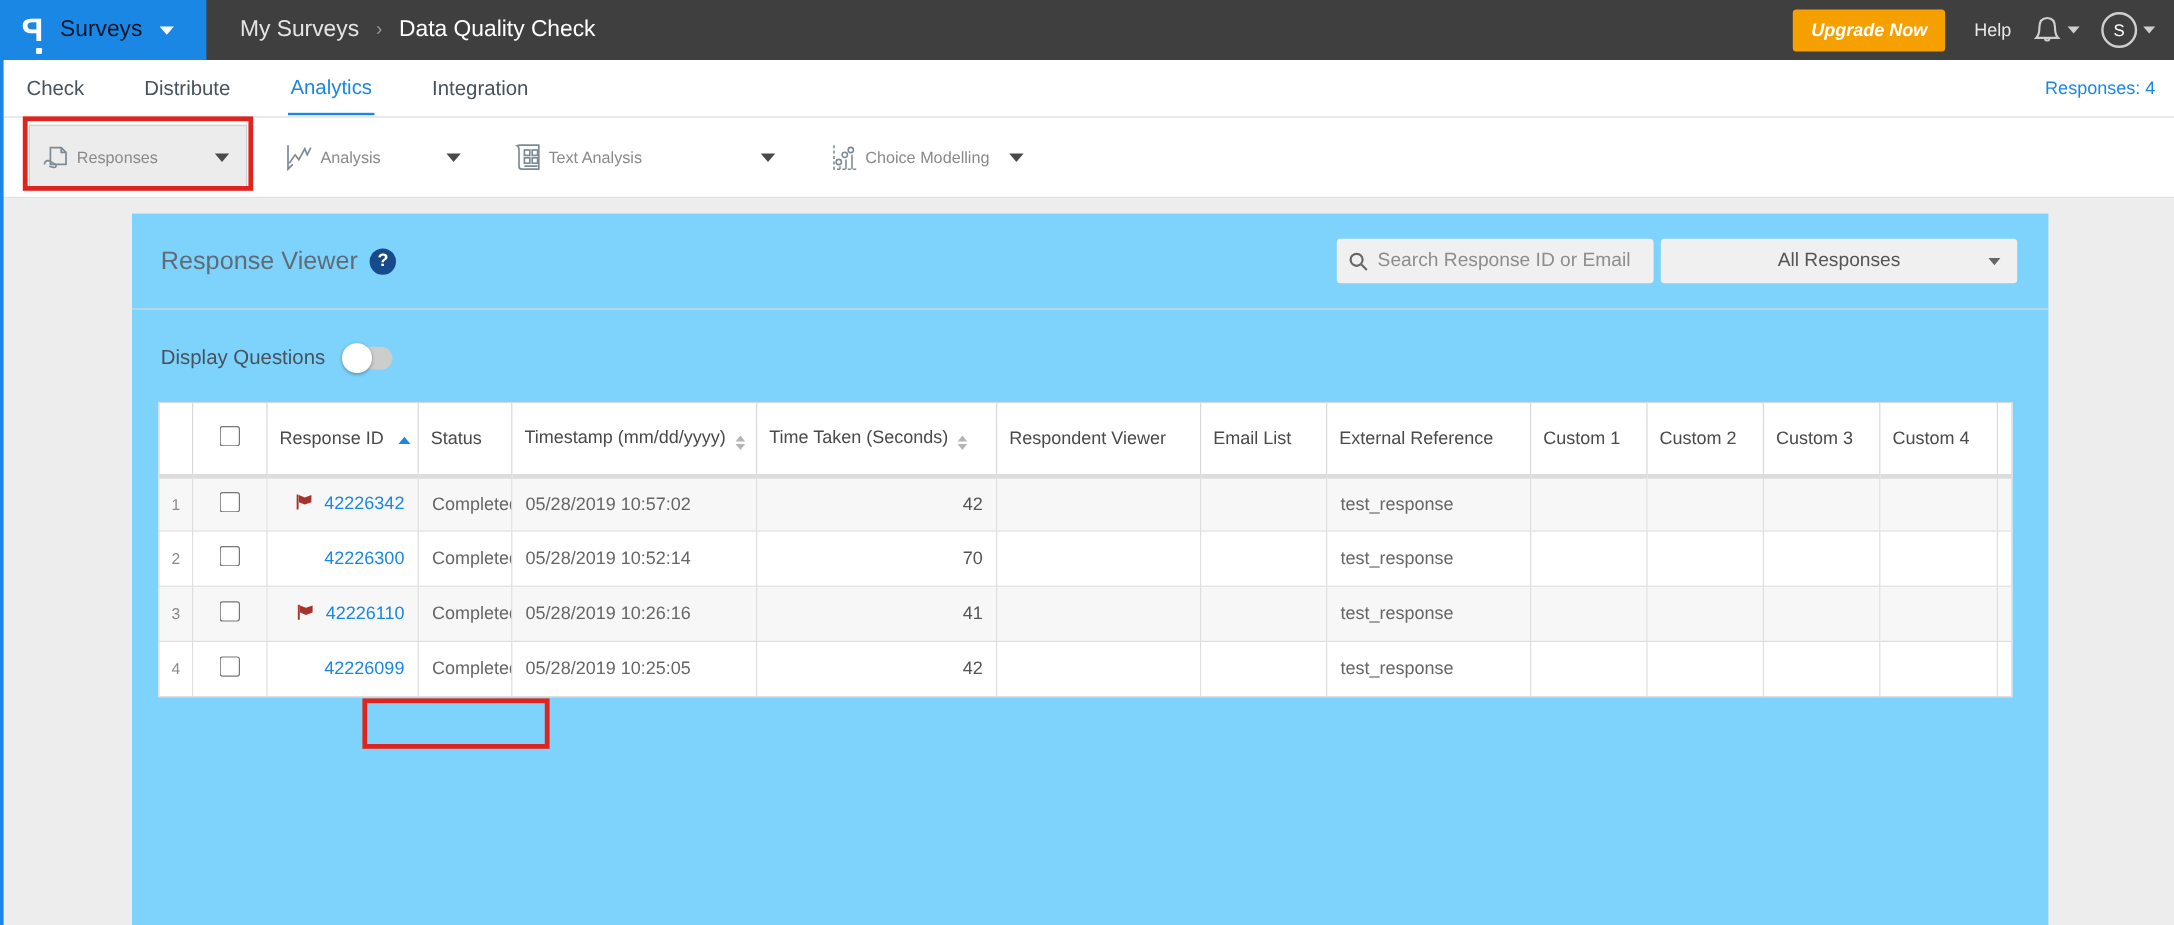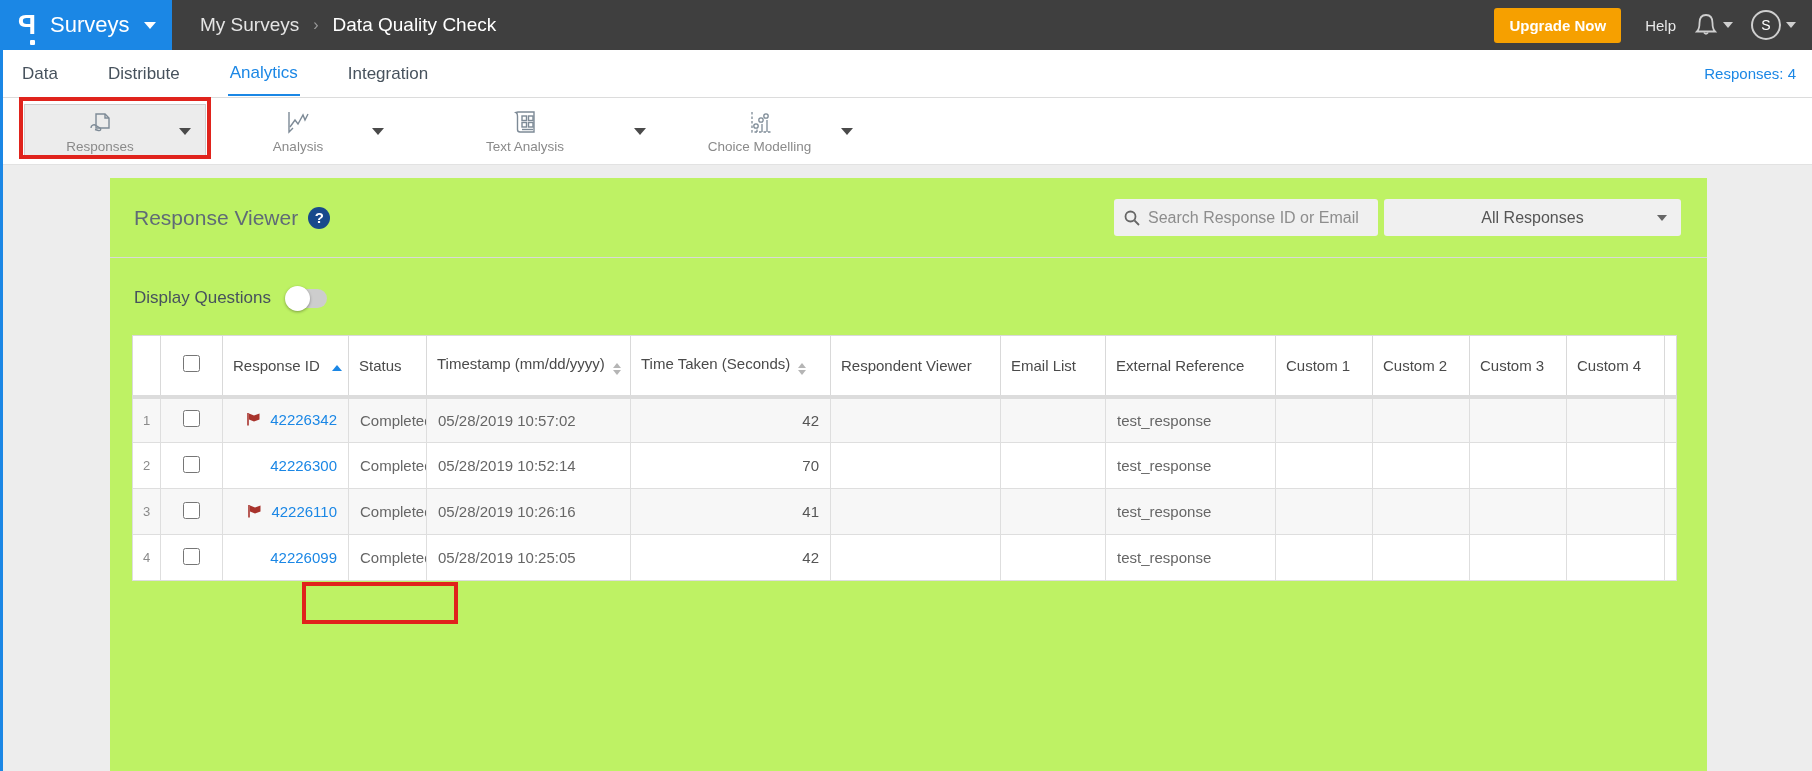--- a/index.html
+++ b/index.html
@@ -8,30 +8,30 @@
   .page { position:relative; width:1812px; height:771px; }
 
   
   .topbar { position:absolute; left:0; top:0; width:1812px; height:50px; background:#3f3f3f;
     display:flex; align-items:center; }
   .brand { width:172px; height:50px; background:#1b87e5; display:flex; align-items:center;
     padding-left:18px; gap:14px; flex:none; cursor:pointer; }
   .logo { position:relative; color:#fff; font-size:27px; font-weight:bold; line-height:1;
     transform:scaleX(-1); }
   .logo .dot { position:absolute; left:1px; bottom:-6px; width:5px; height:5px; background:#fff; border-radius:1px; }
-  .brand-label { color:#ffffff; font-size:22px;text-align:right; }
+  .brand-label { color:#0f172a; font-size:19px;text-align:right; }
   .caret { width:0; height:0; border-left:6px solid transparent; border-right:6px solid transparent;
     border-top:7px solid #fff; display:inline-block; }
   .crumbs { display:flex; align-items:center; gap:14px; margin-left:28px; font-size:19px; }
   .crumb-parent { color:#e5e5e5; cursor:pointer; }
   .crumb-sep { color:#9a9a9a; font-size:16px; }
   .crumb-current { color:#fff; }
   .top-right { margin-left:auto; display:flex; align-items:center; gap:18px; padding-right:16px; }
   .upgrade-btn { background:#f6a000; color:#fff; font-size:15px; font-weight:bold;
-    border:none; border-radius:3px; padding:9px 15px; cursor:pointer; }
+    border:none; border-radius:3px; padding:9px 15px; cursor:pointer;font-style:italic; }
   .top-search { width:202px; height:33px; background:#fff; border-radius:3px; display:flex;
     align-items:center; padding:0 9px; gap:7px; }
   .top-search input { border:none; outline:none; width:150px; font-size:16px; color:#444;
     font-family:"Liberation Sans",sans-serif; background:transparent; }
   .top-search input::placeholder { color:#9a9a9a; }
   .help-link { color:#e8e8e8; font-size:15px; cursor:pointer; margin-left:6px; }
   .bell-wrap { display:flex; align-items:center; gap:5px; cursor:pointer; }
   .caret-sm { width:0; height:0; border-left:5px solid transparent; border-right:5px solid transparent;
     border-top:6px solid #cfcfcf; display:inline-block; }
   .avatar-wrap { display:flex; align-items:center; gap:5px; cursor:pointer; }
@@ -44,35 +44,35 @@
   .subnav-item { font-size:17px; color:#47525d; margin-right:46px; cursor:pointer; padding:11px 2px; }
   .subnav-item.active { color:#1b87e5; border-bottom:2px solid #1b87e5; }
   .responses-count { margin-left:auto; color:#1b87e5; font-size:15px; }
 
   
   .toolbar { position:absolute; left:0; top:97px; width:1812px; height:68px; background:#fff;
     border-top:1px solid #dcdcdc; border-bottom:1px solid #e2e2e2; display:flex; align-items:center;
     padding-left:24px; }
   .tool-group { display:flex; align-items:center; justify-content:space-between; height:54px;
     padding:0 14px 0 6px; cursor:pointer; }
-  .tool-main { display:flex; flex-direction:column; align-items:center; gap:3px; flex:1; }
+  .tool-main { display:flex; flex-direction:row; align-items:center; gap:3px; flex:1; }
   .tool-label { font-size:13.5px; color:#8a8a8a; }
   .tool-caret { width:0; height:0; border-left:6px solid transparent; border-right:6px solid transparent;
     border-top:7px solid #4a4a4a; margin-left:10px; }
   .tg-responses { width:182px; background:#ececec; border:1px solid #cfcfcf; }
   .tg-analysis { width:170px; margin-left:22px; }
   .tg-text { width:240px; margin-left:22px; }
   .tg-choice { width:185px; margin-left:22px; }
   .tg-manage { width:175px; margin-left:22px; }
   .tool-icon svg { display:block; }
 
   .left-strip { position:absolute; left:0; top:50px; width:3px; height:721px; background:#1b87e5; }
 
   
-  .panel { position:absolute; left:110px; top:178px; width:1597px; height:593px; background:#bef264; }
+  .panel { position:absolute; left:110px; top:178px; width:1597px; height:593px; background:#7dd3fc; }
   .panel-head { display:flex; align-items:center; height:80px; padding:0 26px 0 24px;
     border-bottom:1px solid #d9d9d9; }
   .panel-title { font-size:21px; color:#5f6b76; display:flex; align-items:center; gap:10px; }
   .help-badge { width:22px; height:22px; border-radius:50%; background:#174a8c; color:#fff;
     font-size:15px; font-weight:bold; display:flex; align-items:center; justify-content:center; cursor:pointer; }
   .panel-head-right { margin-left:auto; display:flex; gap:6px; }
   .rv-search { width:264px; height:37px; background:#f0f0f0; border-radius:3px; display:flex;
     align-items:center; padding:0 10px; gap:8px; }
   .rv-search input { border:none; outline:none; background:transparent; width:215px; font-size:16px;
     color:#555; font-family:"Liberation Sans",sans-serif; }
@@ -146,21 +146,21 @@
         <span class="caret-sm"></span>
       </div>
       <div class="avatar-wrap">
         <span class="avatar">S</span>
         <span class="caret-sm"></span>
       </div>
     </div>
   </div>
 
   <div class="subnav">
-    <span class="subnav-item">Data</span>
+    <span class="subnav-item">Check</span>
     <span class="subnav-item">Distribute</span>
     <span class="subnav-item active">Analytics</span>
     <span class="subnav-item">Integration</span>
     <span class="responses-count">Responses: 4</span>
   </div>
 
   <div class="toolbar">
 
     <div class="tool-group tg-responses">
       <span class="tool-main">

